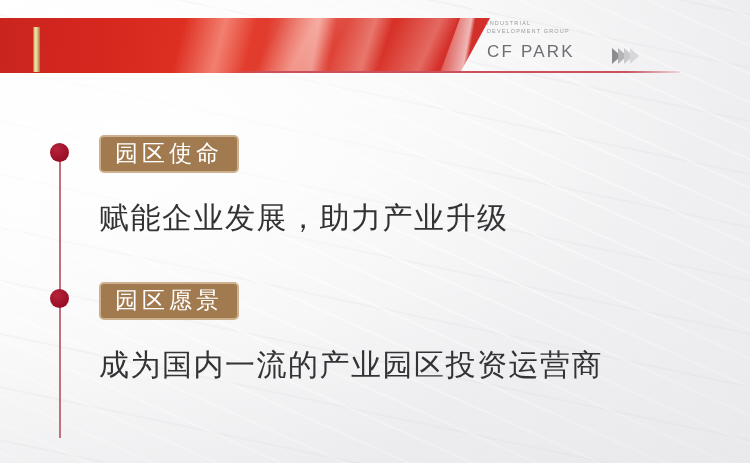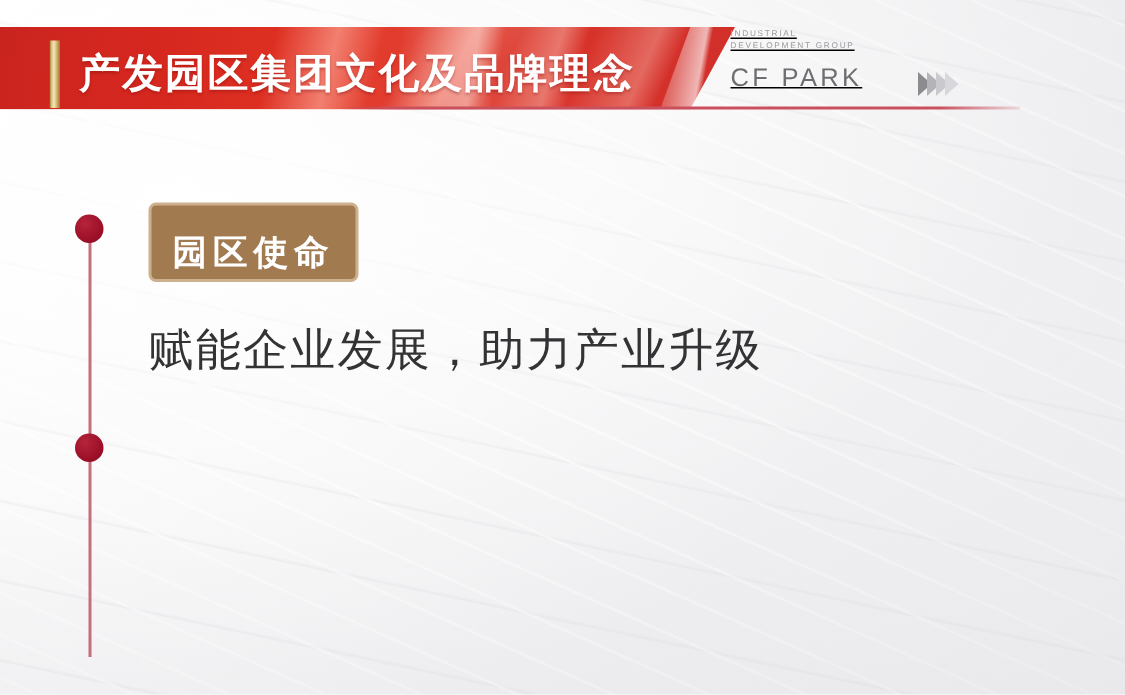--- a/index.html
+++ b/index.html
@@ -124,21 +124,20 @@
     white-space: nowrap;
     text-shadow: 0 1px 2px rgba(120,10,10,.35);
   }
 
   .logo-block {
     position: absolute;
     left: 487px;
     top: 19px;
     width: 150px;
     text-align: left;
-    text-decoration: underline;
   }
   .logo-sub {
     font-size: 5.5px;
     line-height: 8px;
     letter-spacing: 1.15px;
     color: #9a9a9e;
     white-space: nowrap;
   }
   .logo-main {
     margin-top: 7px;
@@ -199,24 +198,24 @@
   
   .block { position: absolute; left: 99px; }
   .block.b1 { top: 135px; }
   .block.b2 { top: 282px; }
 
   .badge {
     display: inline-block;
     background: #a27a50;
     border: 2px solid #cdb08e;
     border-radius: 5px;
-    padding: 20px 14px 6px 14px;
+    padding: 5px 14px 6px 14px;
     color: #ffffff;
     font-size: 23px;
-    font-weight: bold;
+    font-weight: normal;
     letter-spacing: 4px;
     line-height: 1;
     white-space: nowrap;
   }
 
   .statement {
     margin-top: 25px;
     color: #333335;
     font-size: 30px;
     letter-spacing: 1.5px;
@@ -233,21 +232,20 @@
 
   <div id="header">
 
     <div class="banner">
       <div class="banner-sheen"></div>
     </div>
     <div class="banner-edge"></div>
 
     <div class="gold-bar"></div>
 
-    <div class="banner-title">产发园区集团文化及品牌理念</div>
 
     <div class="logo-block">
       <div class="logo-sub">INDUSTRIAL</div>
       <div class="logo-sub">DEVELOPMENT GROUP</div>
       <div class="logo-main">CF PARK</div>
     </div>
 
     <div class="chevrons">
       <span class="chev c1"></span>
       <span class="chev c2"></span>
@@ -260,14 +258,18 @@
 
   <div id="timeline"></div>
   <div class="dot d1"></div>
   <div class="dot d2"></div>
 
   <div class="block b1">
     <div class="badge">园区使命</div>
     <div class="statement">赋能企业发展，助力产业升级</div>
   </div>
 
+  <div class="block b2">
+    <div class="badge">园区愿景</div>
+    <div class="statement">成为国内一流的产业园区投资运营商</div>
+  </div>
 
 </div>
 
 </body></html>

